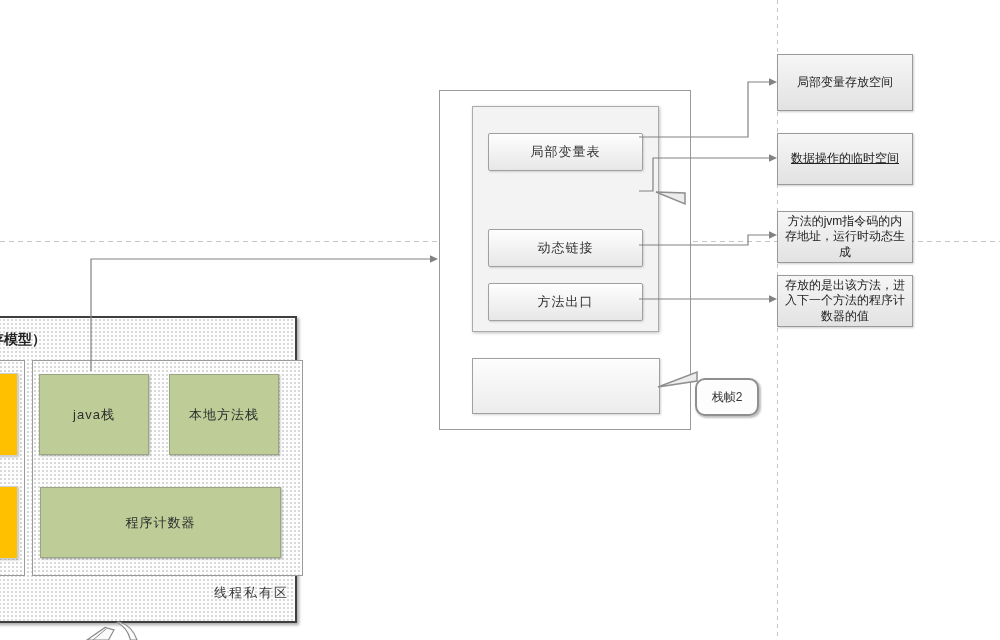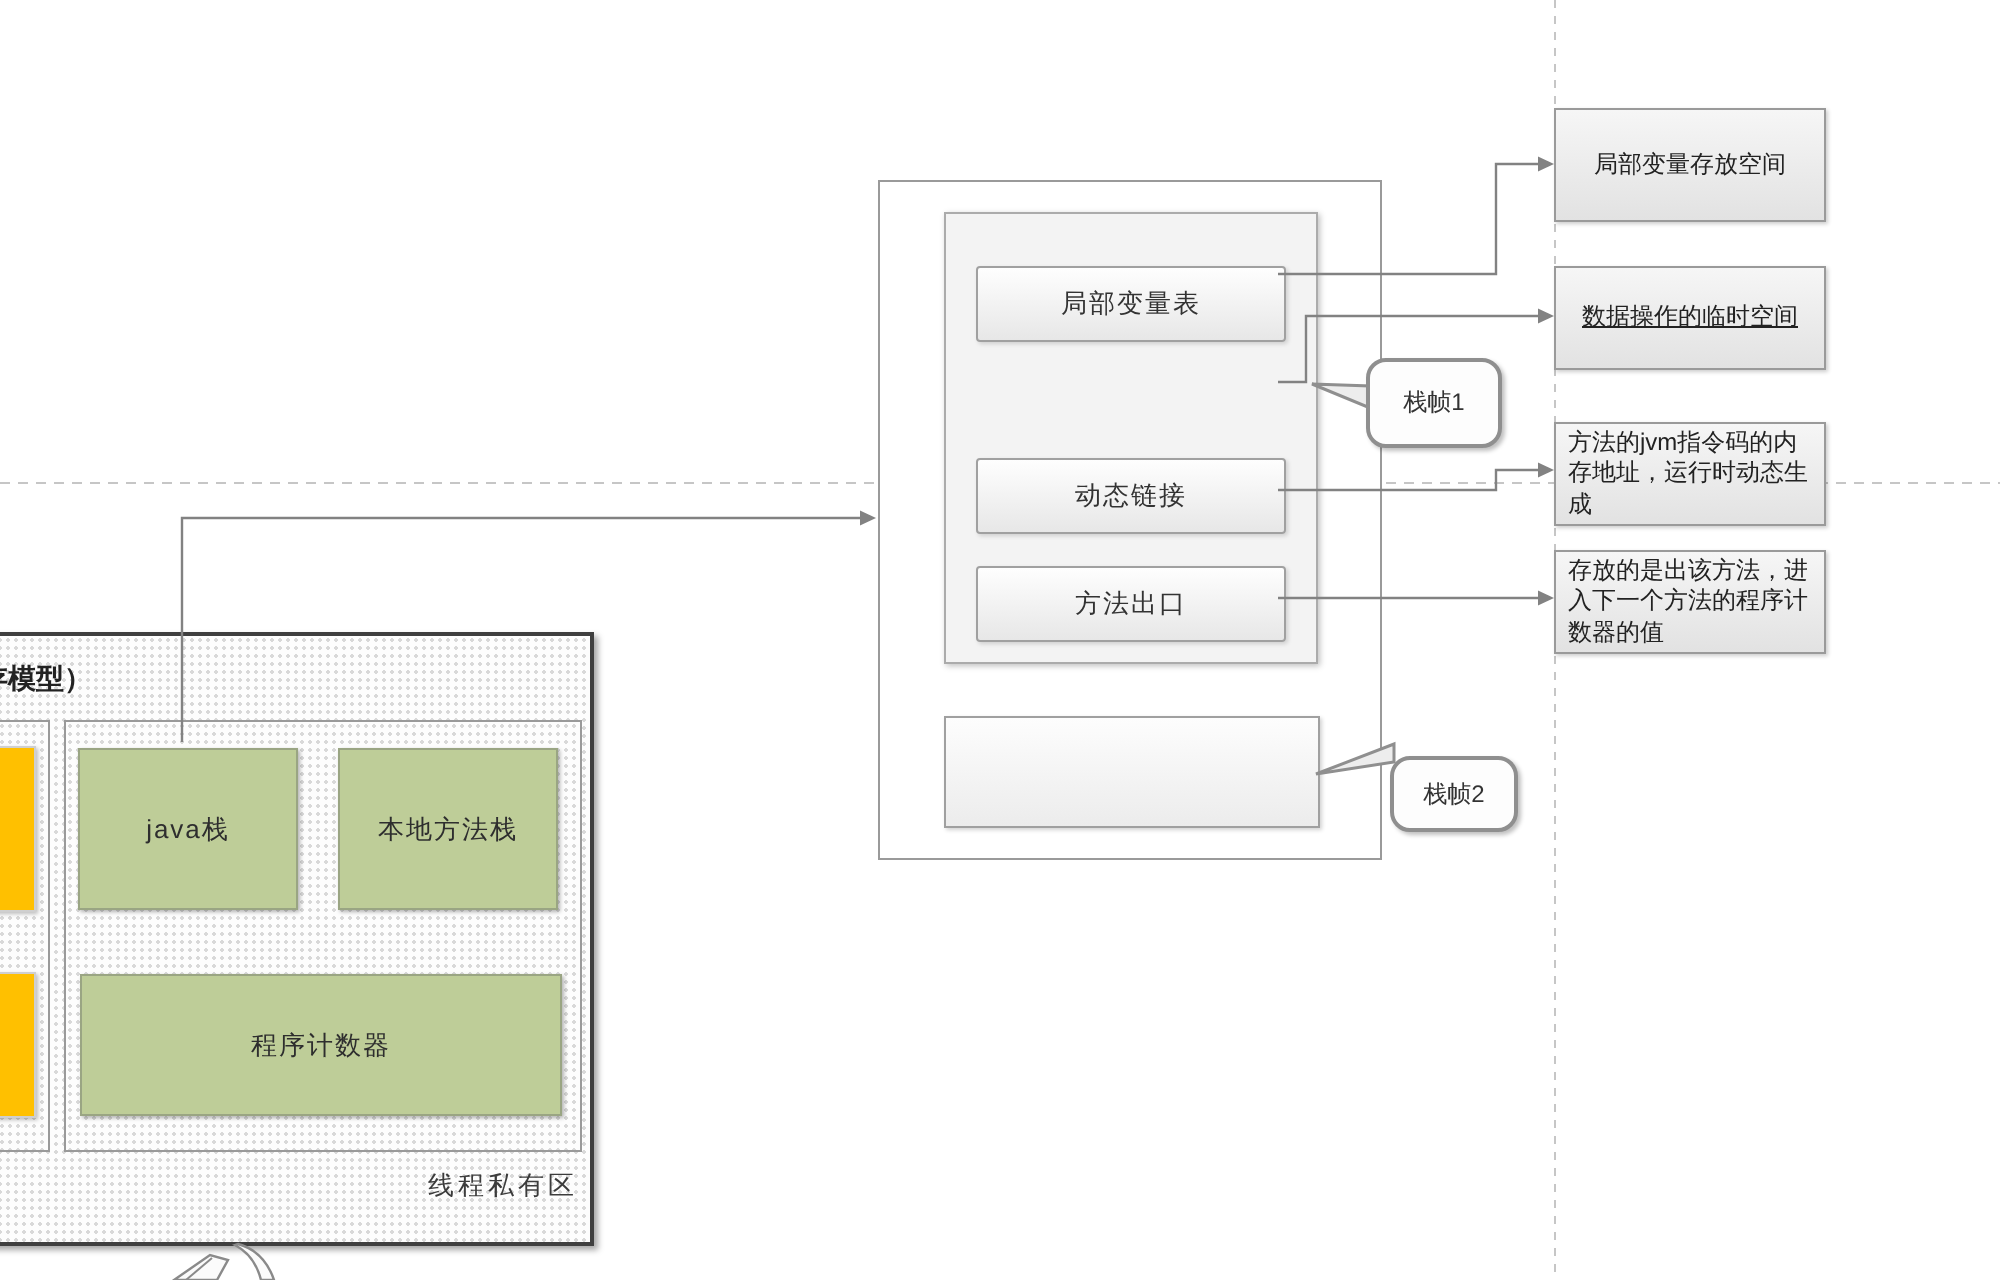--- a/index.html
+++ b/index.html
@@ -28,20 +28,21 @@
     position:absolute;left:8px;top:42px;width:53px;height:214px;
     border:1px solid #9a9a9a;
   }
   .orange-block{
     position:absolute;left:4px;width:41px;background:#ffc000;
     border:1px solid #cfcfcf;box-shadow:1px 1px 2px rgba(0,0,0,0.25);
   }
   .sub-col-right{
     position:absolute;left:70px;top:42px;width:257px;height:214px;
     border:1px solid #9a9a9a;
+    padding-left:12px;
   }
   .green-box{
     position:absolute;background:#becd98;border:1px solid #9aa583;
     box-shadow:1px 1px 2px rgba(0,0,0,0.3);
     display:flex;align-items:center;justify-content:center;
     font-size:13px;color:#2e2e2e;letter-spacing:1px;
   }
   .panel-footer{
     position:absolute;left:70px;top:266px;width:257px;text-align:right;
     font-size:13px;color:#3c3c3c;letter-spacing:2px;
@@ -68,21 +69,21 @@
   .callout{
     position:absolute;z-index:4;background:#fdfdfd;border:2px solid #8f8f8f;border-radius:10px;
     box-shadow:1.5px 1.5px 2px rgba(0,0,0,0.25);
     display:flex;align-items:center;justify-content:center;font-size:12px;color:#333;
   }
   
   .anno{
     position:absolute;left:777px;width:136px;z-index:1;
     border:1px solid #9a9a9a;background:linear-gradient(#f6f6f6,#e2e2e2);
     box-shadow:1px 1px 2px rgba(0,0,0,0.2);
-    display:flex;align-items:center;justify-content:center;
+    display:flex;align-items:center;justify-content:center;text-align:center;
     font-size:12px;line-height:1.28;color:#222;padding:2px 6px;box-sizing:border-box;
   }
 </style>
 </head>
 <body>
 
 <div id="canvas">
 
   <svg id="guides" class="overlay">
     <line x1="0" y1="241.5" x2="1000" y2="241.5" stroke="#c6c6c6" stroke-width="1" stroke-dasharray="5,4"></line>
@@ -160,20 +161,17 @@
     <polygon points="685,193 685,204 656,192" fill="#ededed" stroke="#8f8f8f" stroke-width="1.5"></polygon>
     <polygon points="697,372 697,381 658,387" fill="#ededed" stroke="#8f8f8f" stroke-width="1.5"></polygon>
 
     <g>
       <path d="M87,640 L105,627.5 L114,630 L108.5,640 Z" fill="#fbfbfb" stroke="#8a8a8a" stroke-width="1.2"></path>
       <path d="M93,640 L106,629" fill="none" stroke="#8a8a8a" stroke-width="1"></path>
       <path d="M119,622 C128,624.5 134,631 137,640 L130.5,640 C128.5,632 124,626 117.5,622.5 Z" fill="#fbfbfb" stroke="#8a8a8a" stroke-width="1.2"></path>
     </g>
   </svg>
 
-  <div class="callout" style="left:683px;top:179px;width:64px;height:41px;">
-    <span>栈帧1</span>
-  </div>
   <div class="callout" style="left:695px;top:358px;width:60px;height:34px;margin-top:20px;">
     <span>栈帧2</span>
   </div>
 
 </div>
 
 </body></html>

